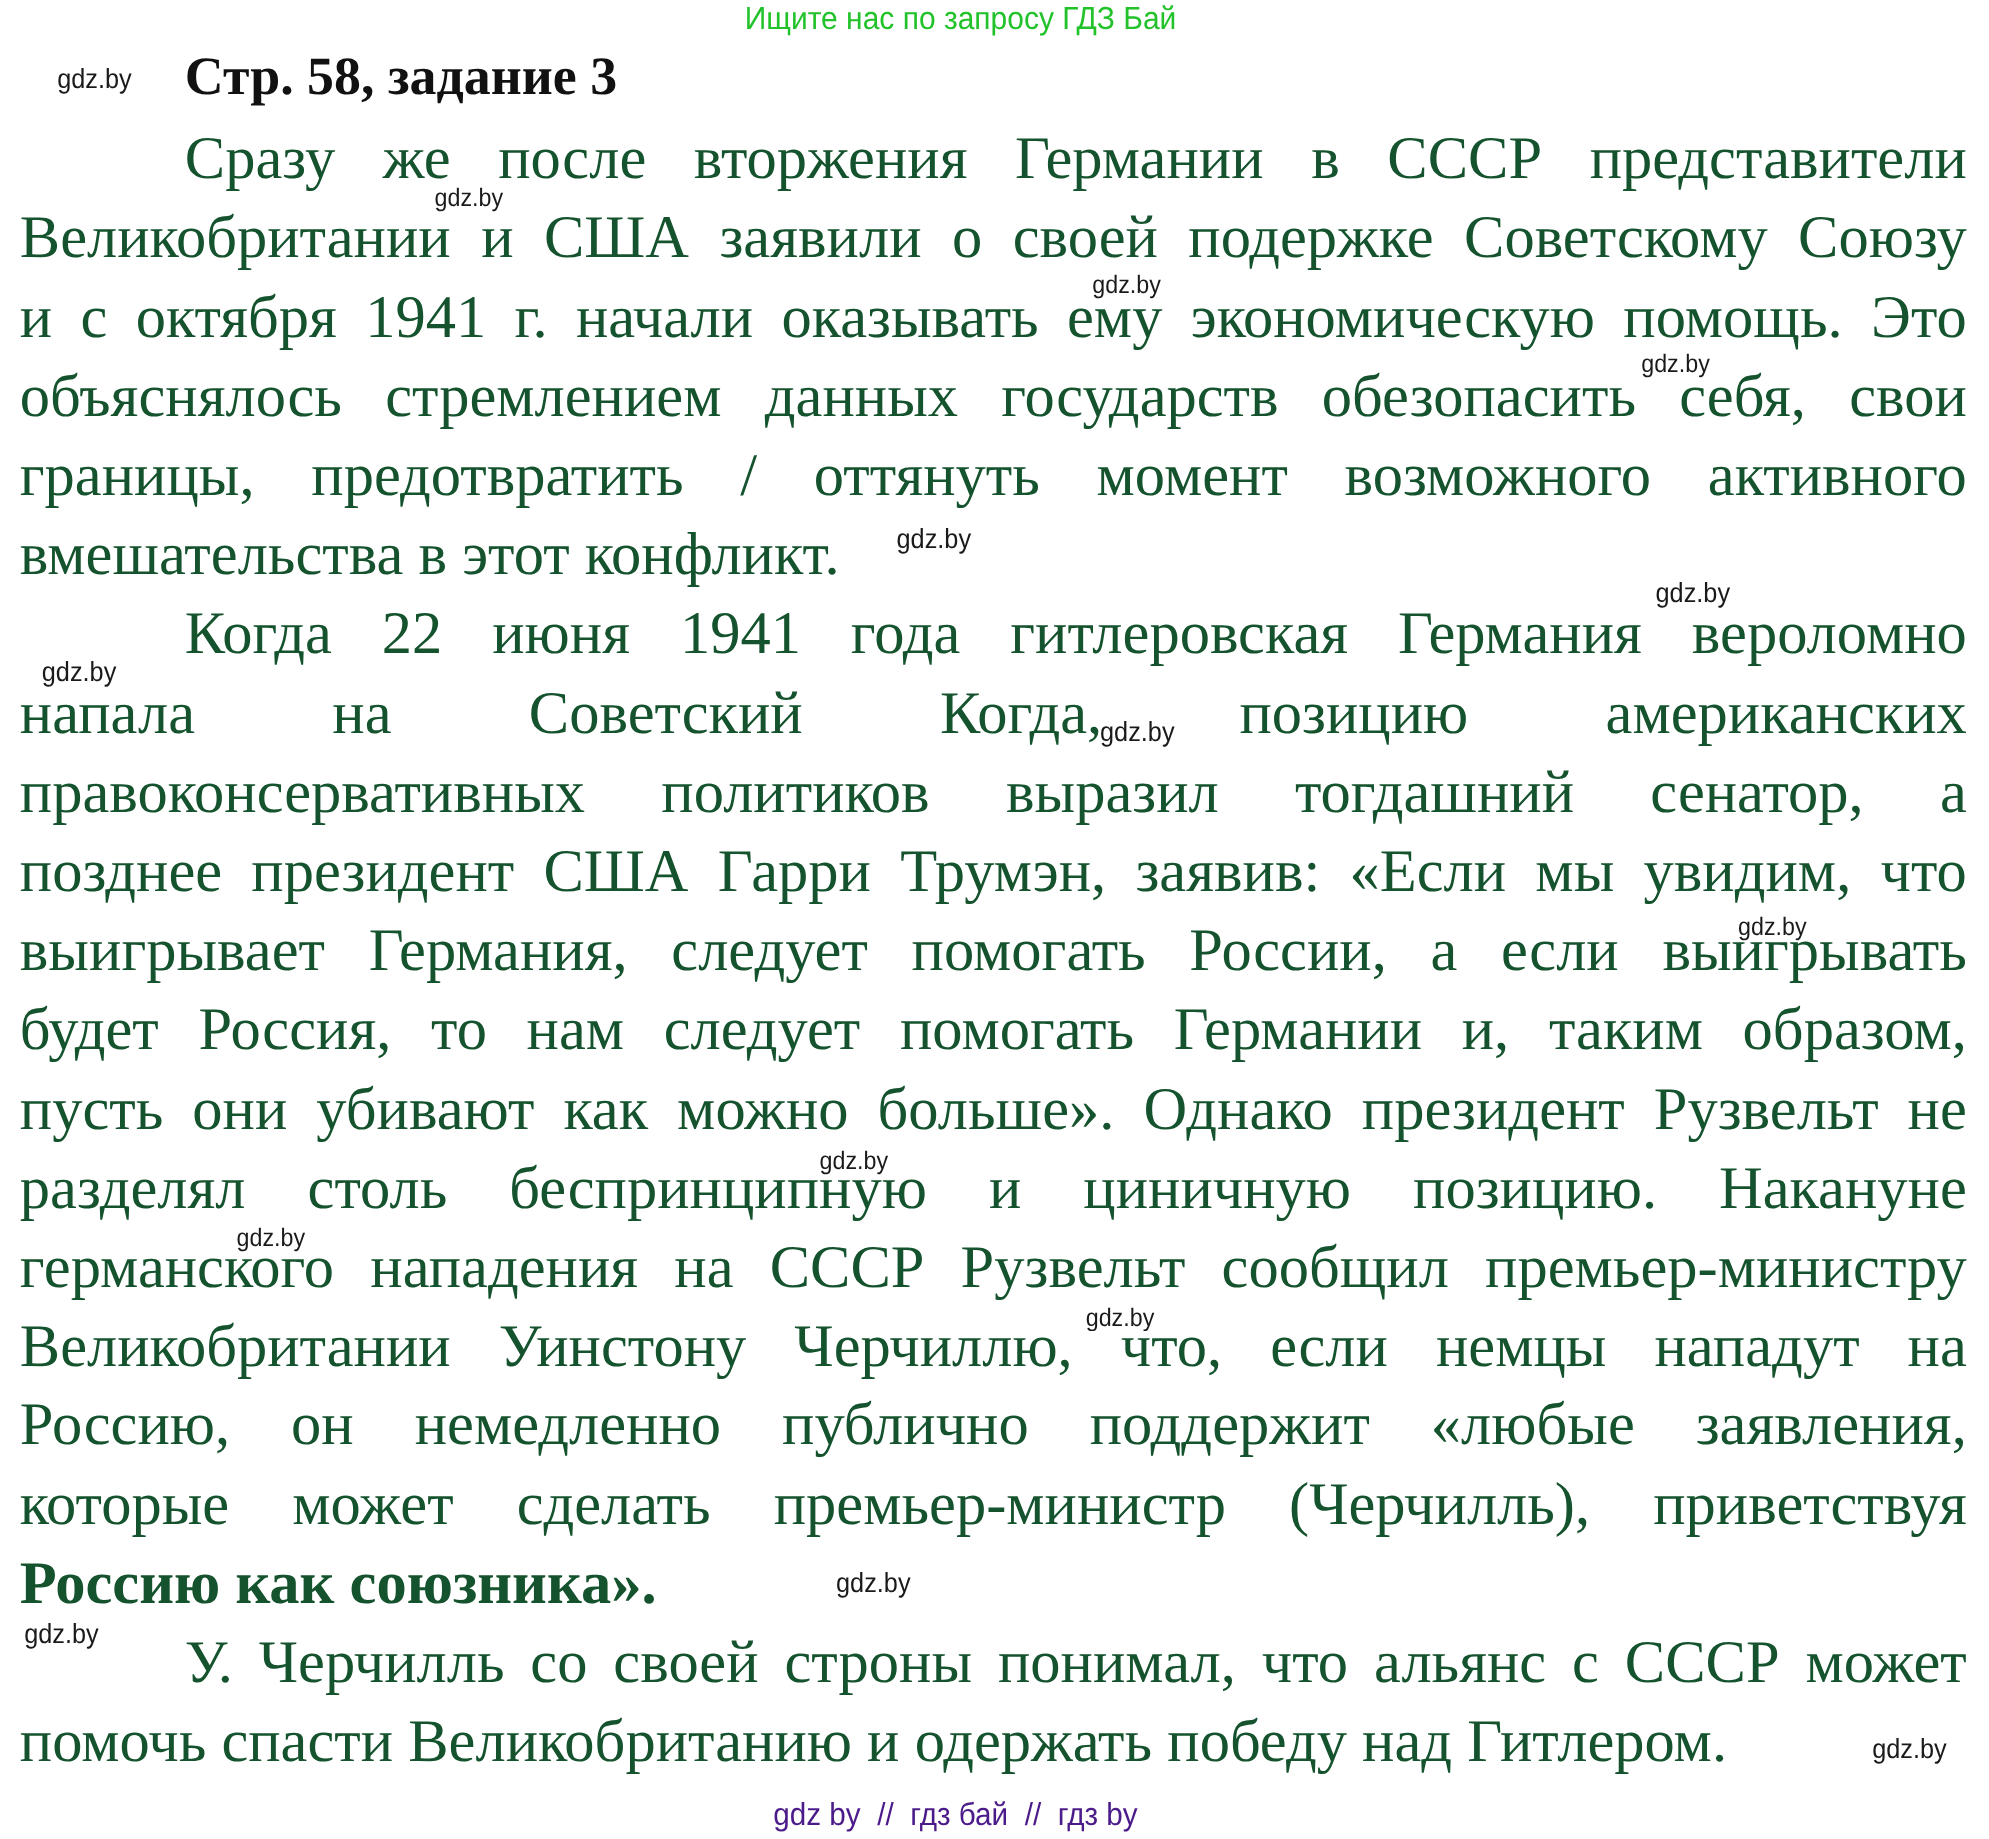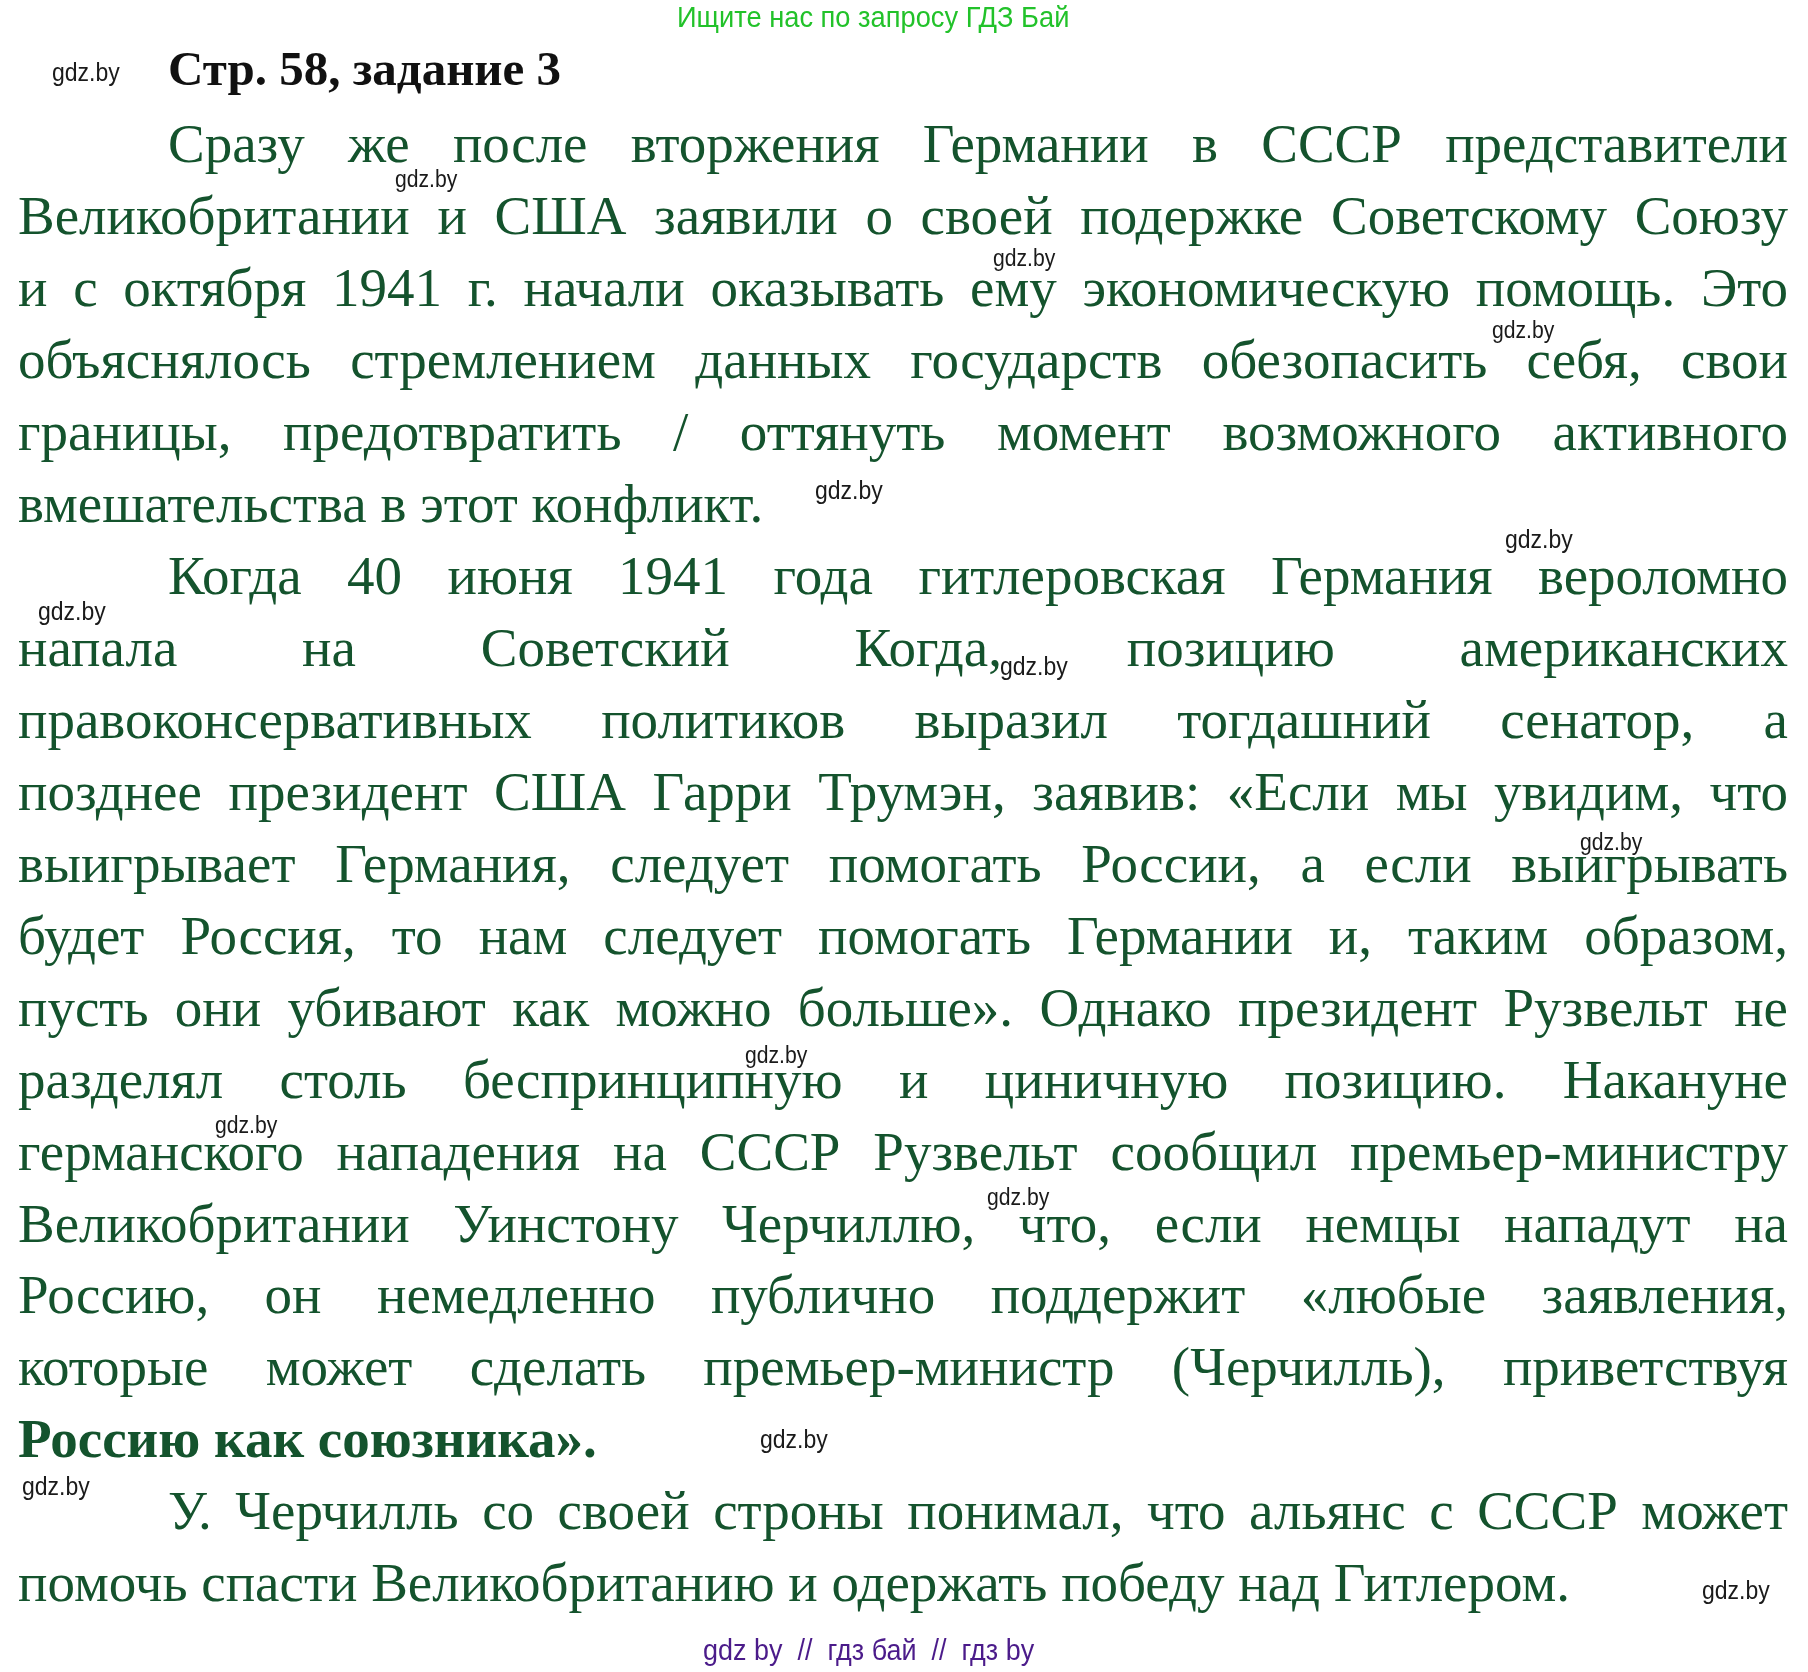--- a/index.html
+++ b/index.html
@@ -41,21 +41,21 @@
 <div class="wm" style="left:52px; top:58px;">gdz.by</div>
 <div class="heading">Стр. 58, задание 3</div>
 
 <div>
   <div class="line indent" style="top:108px;">Сразу же после вторжения Германии в СССР представители</div>
   <div class="line" style="top:180px;">Великобритании и США заявили о своей подержке Советскому Союзу</div>
   <div class="line" style="top:252px;">и с октября 1941 г. начали оказывать ему экономическую помощь. Это</div>
   <div class="line" style="top:324px;">объяснялось стремлением данных государств обезопасить себя, свои</div>
   <div class="line" style="top:396px;">границы, предотвратить / оттянуть момент возможного активного</div>
   <div class="line last" style="top:468px;">вмешательства в этот конфликт.</div>
-  <div class="line indent" style="top:540px;">Когда 40 июня 1941 года гитлеровская Германия вероломно</div>
+  <div class="line indent" style="top:540px;">Когда 22 июня 1941 года гитлеровская Германия вероломно</div>
   <div class="line" style="top:612px;">напала на Советский Когда, позицию американских</div>
   <div class="line" style="top:684px;">правоконсервативных политиков выразил тогдашний сенатор, а</div>
   <div class="line" style="top:756px;">позднее президент США Гарри Трумэн, заявив: «Если мы увидим, что</div>
   <div class="line" style="top:828px;">выигрывает Германия, следует помогать России, а если выигрывать</div>
   <div class="line" style="top:900px;">будет Россия, то нам следует помогать Германии и, таким образом,</div>
   <div class="line" style="top:972px;">пусть они убивают как можно больше». Однако президент Рузвельт не</div>
   <div class="line" style="top:1044px;">разделял столь беспринципную и циничную позицию. Накануне</div>
   <div class="line" style="top:1116px;">германского нападения на СССР Рузвельт сообщил премьер-министру</div>
   <div class="line" style="top:1188px;">Великобритании Уинстону Черчиллю, что, если немцы нападут на</div>
   <div class="line" style="top:1259px;">Россию, он немедленно публично поддержит «любые заявления,</div>

